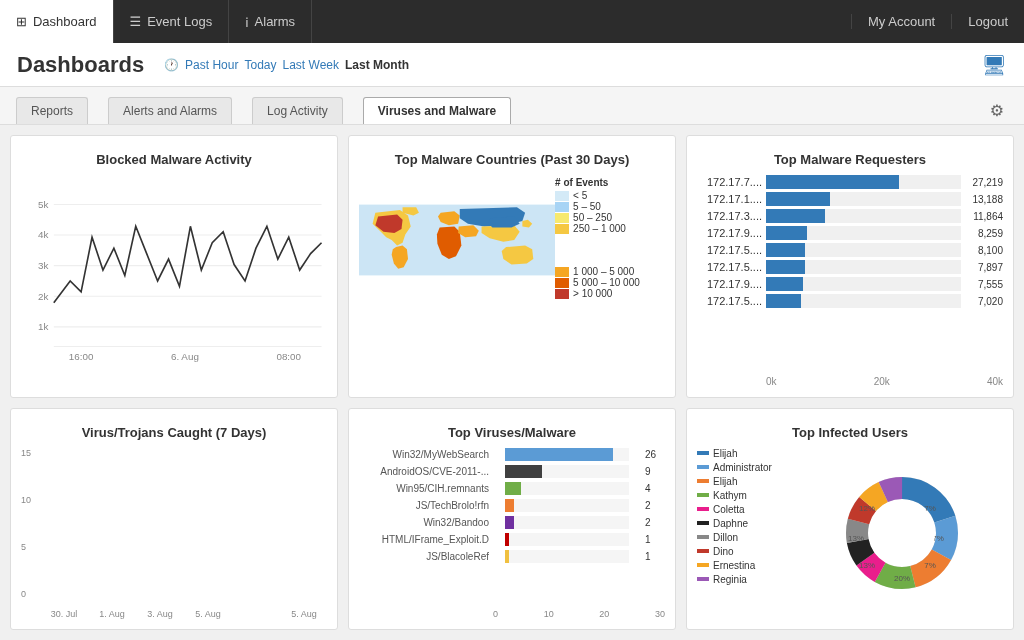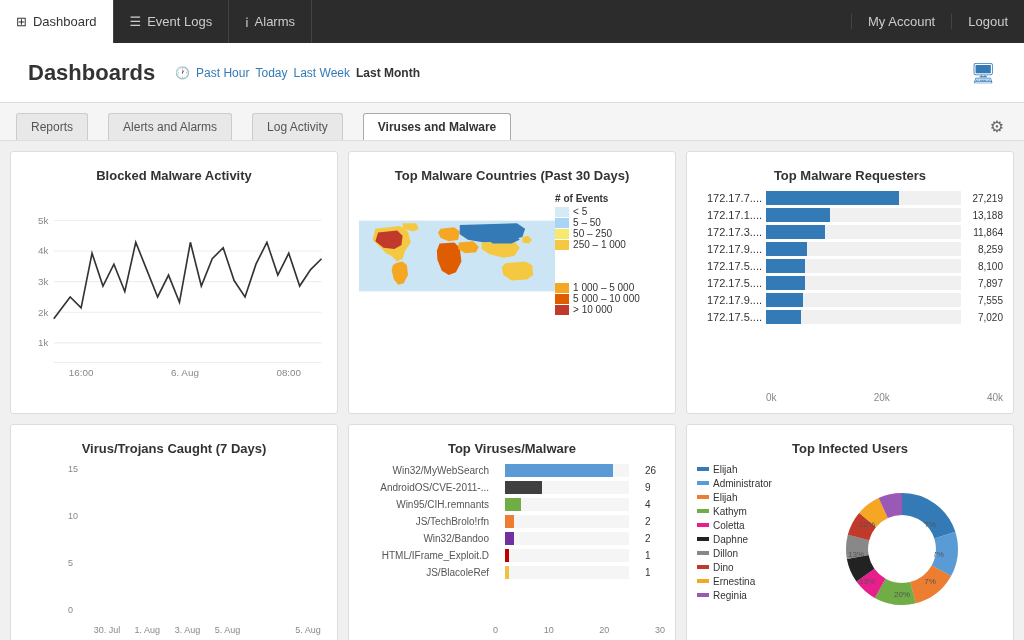--- a/index.html
+++ b/index.html
@@ -7,21 +7,21 @@
 
     
     .top-nav { display: flex; align-items: stretch; background: #2c2c2c; height: 43px; }
     .nav-item { display: flex; align-items: center; padding: 0 16px; color: #ccc; cursor: pointer; font-size: 13px; gap: 6px; border-right: 1px solid #444; }
     .nav-item.active { background: #fff; color: #333; }
     .nav-spacer { flex: 1; }
     .nav-right { display: flex; align-items: center; }
     .nav-right .nav-item { border-left: 1px solid #444; border-right: none; }
 
     
-    .header { background: #fff; padding: 8px 28px; display: flex; align-items: center; gap: 12px; border-bottom: 1px solid #ddd; height: 60px; }
+    .header { background: #fff; padding: 8px 17px; display: flex; align-items: center; gap: 12px; border-bottom: 1px solid #ddd; height: 44px; }
     .header h1 { font-size: 22px; font-weight: bold; color: #333; margin-right: 8px; }
     .time-nav { display: flex; align-items: center; gap: 6px; font-size: 12px; color: #888; }
     .time-link { color: #337ab7; text-decoration: none; cursor: pointer; text-align: right; }
     .header-spacer { flex: 1; }
     .monitor-icon { color: #337ab7; font-size: 20px; }
 
     
     .tabs-bar { background: #f5f5f5; padding: 6px 16px 0; display: flex; align-items: flex-end; gap: 20px; border-bottom: 1px solid #ddd; height: 38px; }
     .tab { padding: 6px 14px; border: 1px solid #ccc; border-bottom: none; border-radius: 3px 3px 0 0; cursor: pointer; background: #e8e8e8; color: #555; font-size: 12px; }
     .tab.active { background: #fff; color: #333; font-weight: bold; border-color: #aaa; }
@@ -267,21 +267,21 @@
     </div>
     <div class="x-axis-labels" style="margin-left:69px;">
       <span>0k</span>
         <span>20k</span>
         <span>40k</span>
     </div>
   </div>
 
   <div class="panel">
     <div class="panel-title">Virus/Trojans Caught (7 Days)</div>
-    <div style="flex:1; display:flex;margin-left:47px;">
+    <div style="flex:1; display:flex;">
       <div class="y-labels">
         <span>15</span>
         <span>10</span>
         <span>5</span>
         <span>0</span>
       </div>
       <div style="flex:1; display:flex; flex-direction:column;">
         <div style="flex:1; display:flex; align-items:flex-end; gap:4px; padding:0 4px;">
           <div class="bar-col">
               <div class="bar" style="height:7%;"></div>

